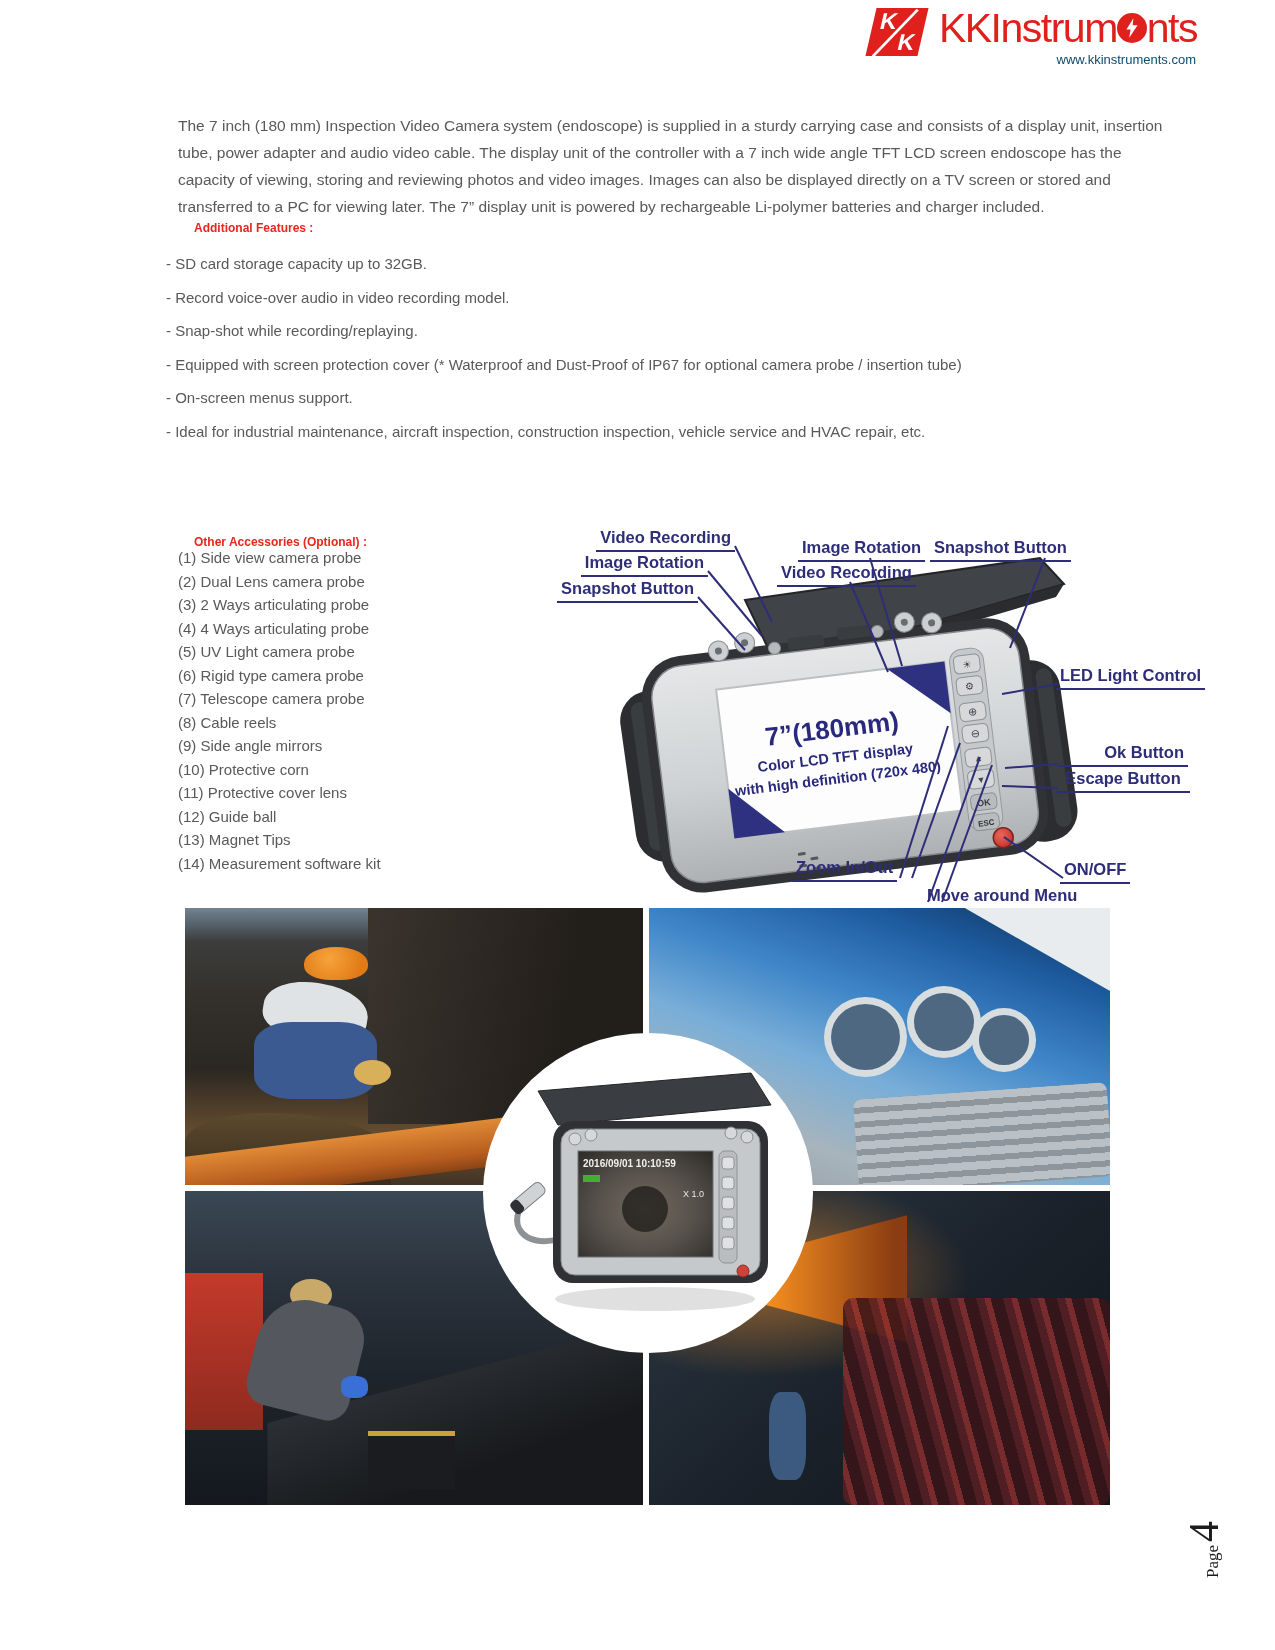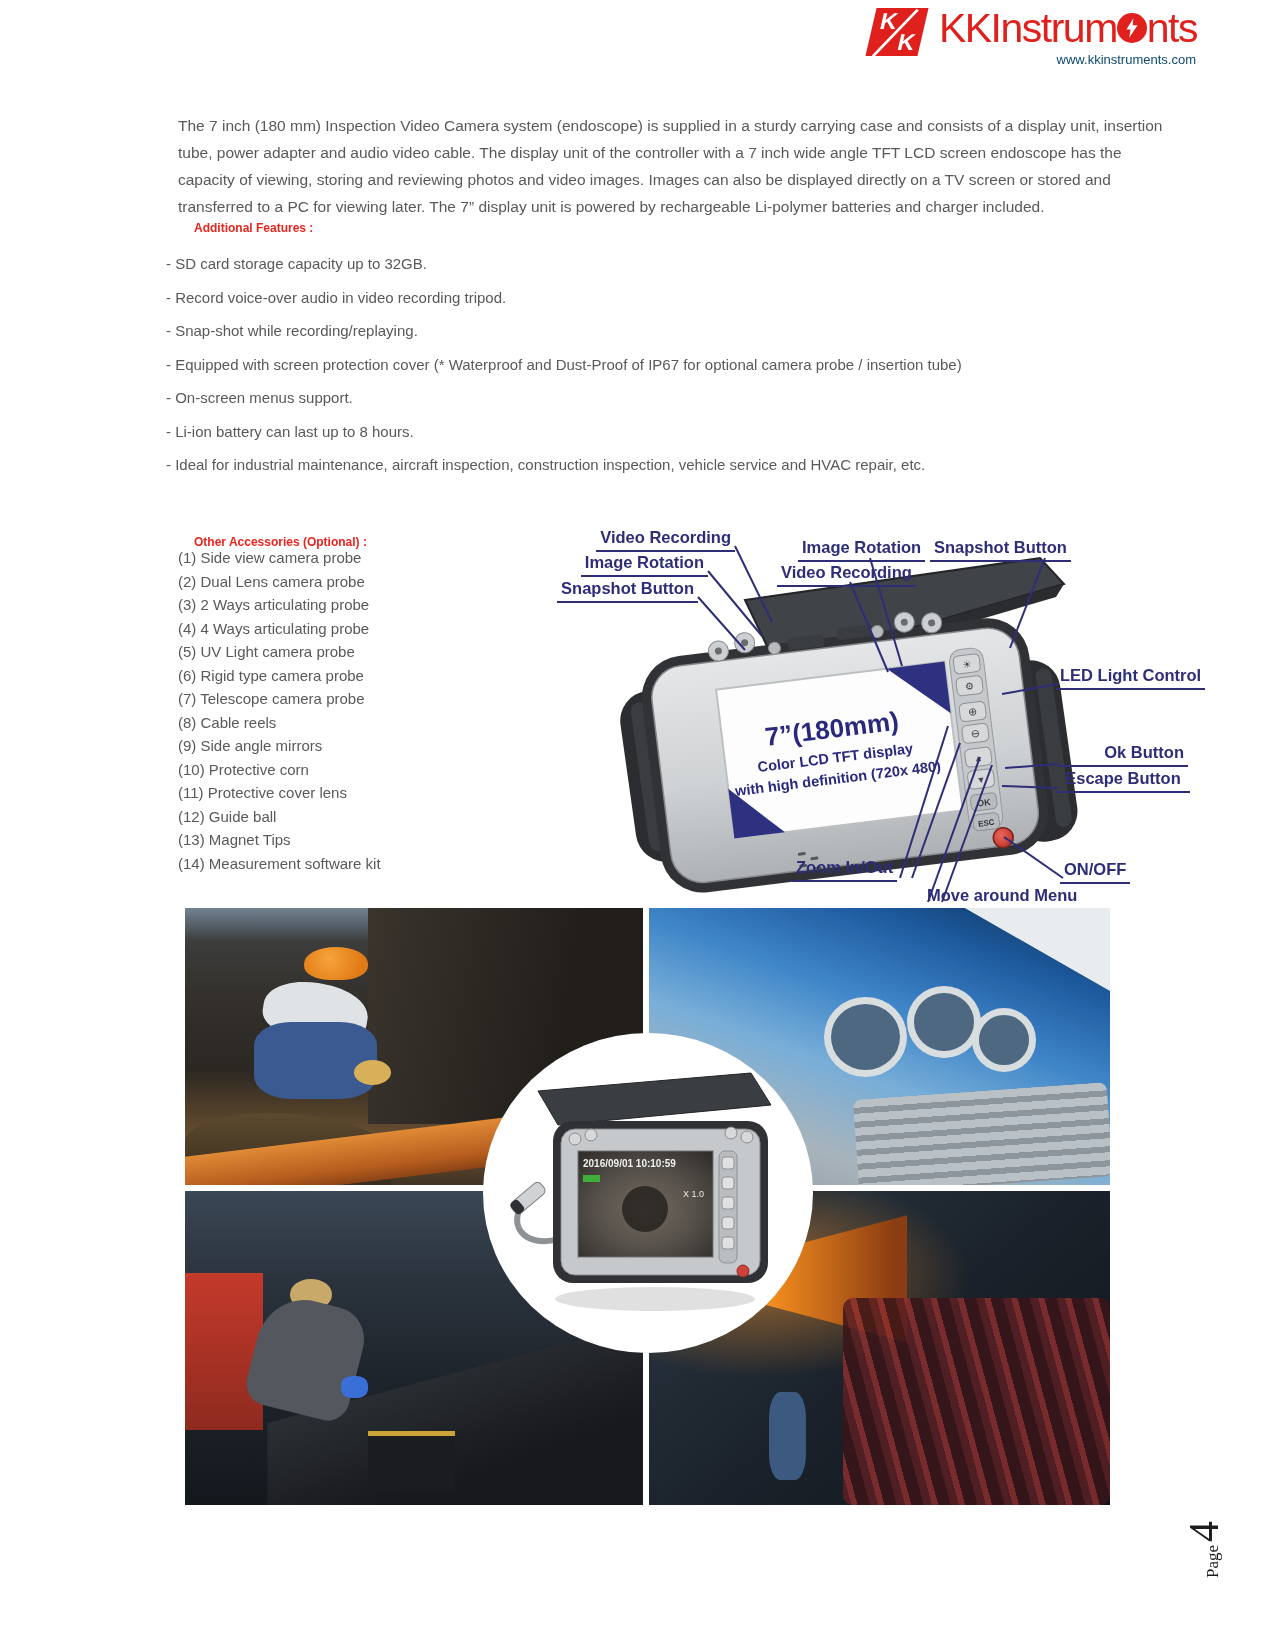--- a/index.html
+++ b/index.html
@@ -94,25 +94,24 @@
           </svg></span><span>nts</span></div>
     <div class="website">www.kkinstruments.com</div>
   </div>
 </header>
 
 <p class="intro">The 7 inch (180 mm) Inspection Video Camera system (endoscope) is supplied in a sturdy carrying case and consists of a display unit, insertion tube, power adapter and audio video cable. The display unit of the controller with a 7 inch wide angle TFT LCD screen endoscope has the capacity of viewing, storing and reviewing photos and video images. Images can also be displayed directly on a TV screen or stored and transferred to a PC for viewing later. The 7”  display unit is powered by rechargeable Li-polymer batteries and charger included.</p>
 
 <h2 class="red-h" id="feat-h">Additional Features :</h2>
 <ul class="features">
   <li>- SD card storage capacity up to 32GB.</li>
-  <li>- Record voice-over audio in video recording tripod.</li>
+  <li>- Record voice-over audio in video recording model.</li>
   <li>- Snap-shot while recording/replaying.</li>
   <li>- Equipped with screen protection cover  (* Waterproof and Dust-Proof of IP67 for optional camera probe / insertion tube)</li>
   <li>- On-screen menus support.</li>
-  <li>- Li-ion battery can last up to 8 hours.</li>
   <li>- Ideal for industrial maintenance, aircraft inspection, construction inspection, vehicle service and HVAC repair, etc.</li>
 </ul>
 
 <h2 class="red-h" id="acc-h">Other Accessories (Optional) :</h2>
 <ul class="acc">
   <li>(1) Side view camera probe</li>
   <li>(2) Dual Lens camera probe</li>
   <li>(3) 2 Ways articulating probe</li>
   <li>(4) 4 Ways articulating probe</li>
   <li>(5) UV Light camera probe</li>

